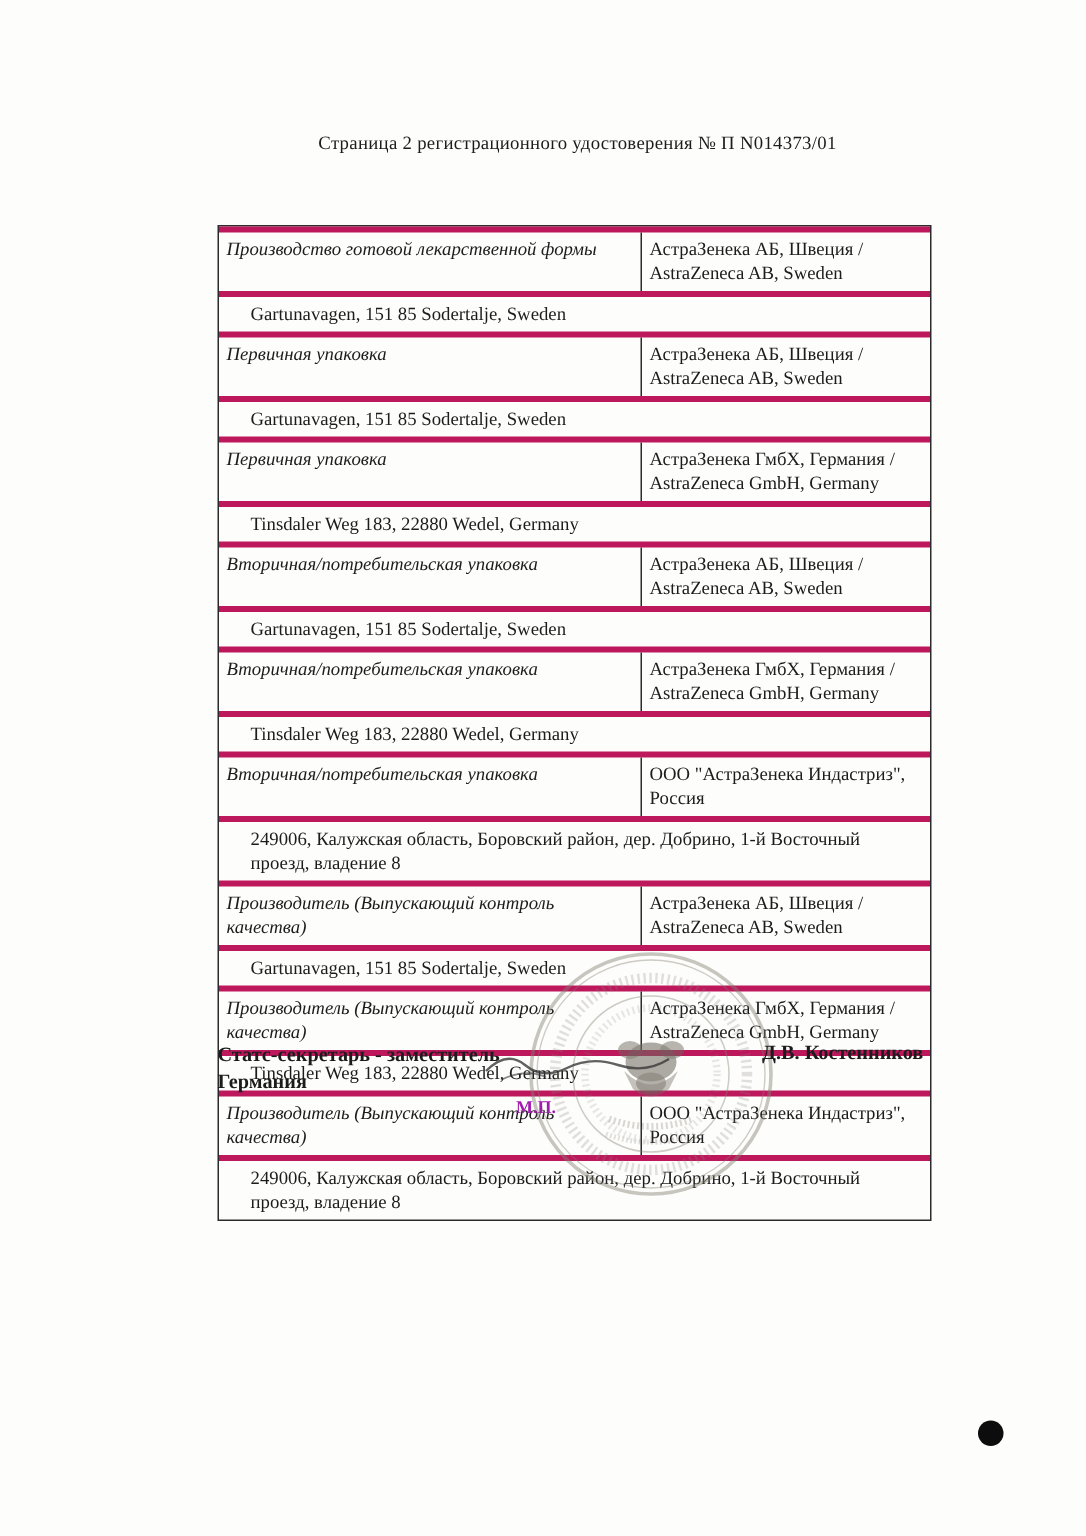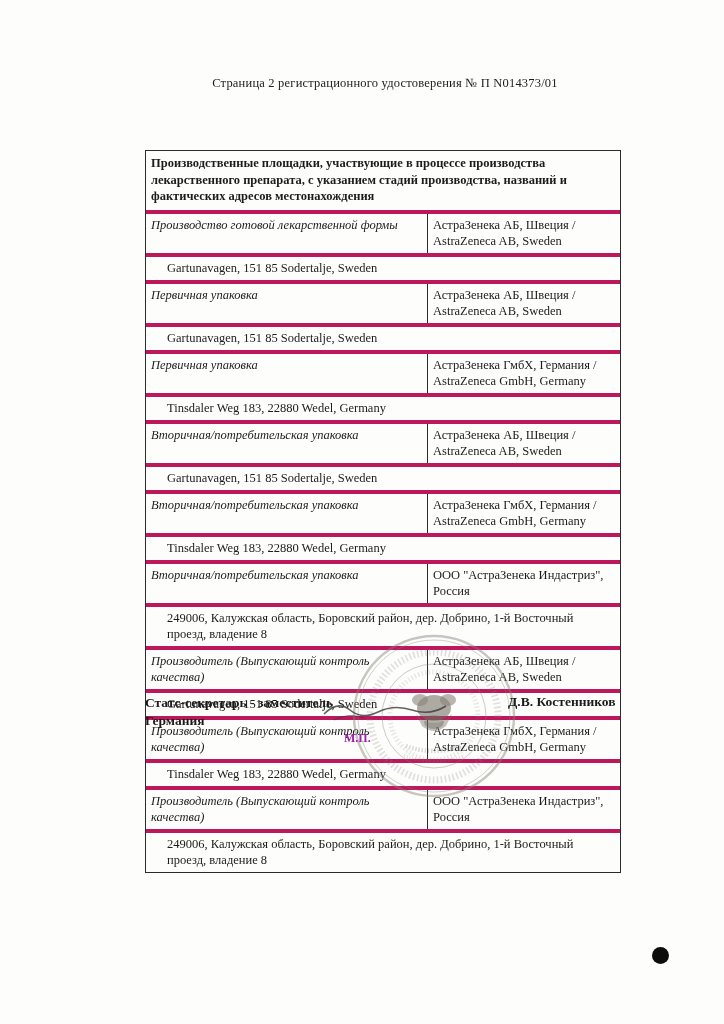--- a/index.html
+++ b/index.html
@@ -8,21 +8,21 @@
     width: 724px;
     height: 1024px;
     background: #fdfdfc;
     font-family: "Liberation Serif", serif;
     color: #1c1c1c;
     overflow: hidden;
     margin: 0 auto;
   }
   .doc-header {
     position: absolute;
-    top: 76px;
+    top: 88px;
     left: 145px;
     width: 480px;
     text-align: center;
     font-size: 12.5px;
     letter-spacing: 0.2px;
     font-family: Liberation Serif, serif;
   }
   .prod-table {
     position: absolute;
     top: 150px;
@@ -104,21 +104,20 @@
   }
 </style>
 </head>
 <body>
 
 <div class="page">
 
   <div class="doc-header">Страница 2 регистрационного удостоверения № П N014373/01</div>
 
   <div class="prod-table">
-    <div class="ttitle">Производственные площадки, участвующие в процессе производства лекарственного препарата, с указанием стадий производства, названий и фактических адресов местонахождения</div>
     <div>
         <div class="trow">
           <div class="cell label">Производство готовой лекарственной формы</div>
           <div class="cell value">АстраЗенека АБ, Швеция / AstraZeneca AB, Sweden</div>
         </div>
         <div class="trow">
           <div class="cell full">Gartunavagen, 151 85 Sodertalje, Sweden</div>
         </div>
         <div class="trow">
           <div class="cell label">Первичная упаковка</div>

